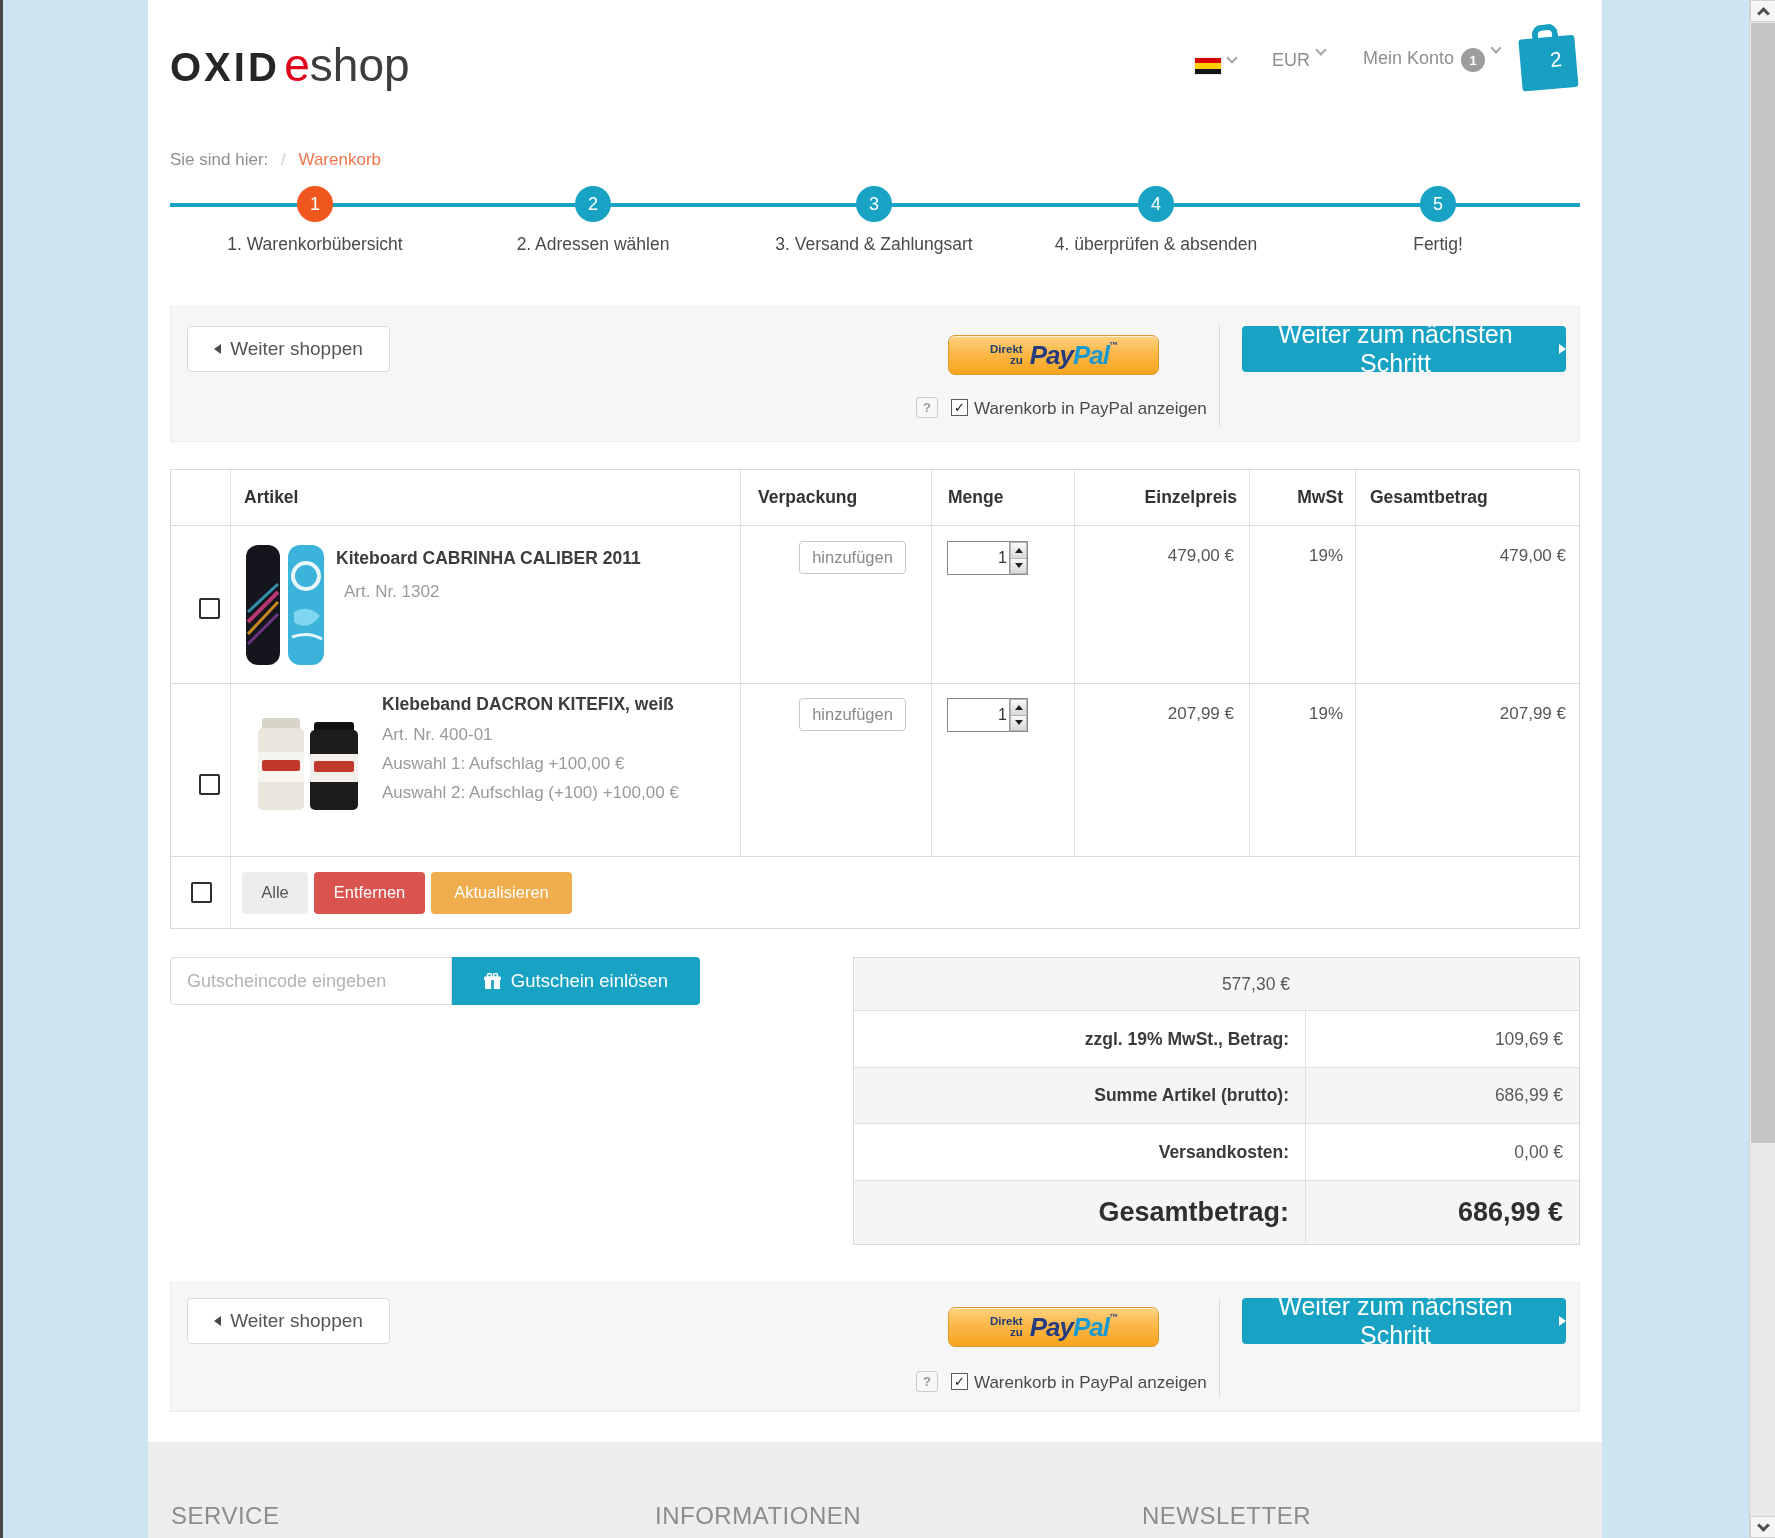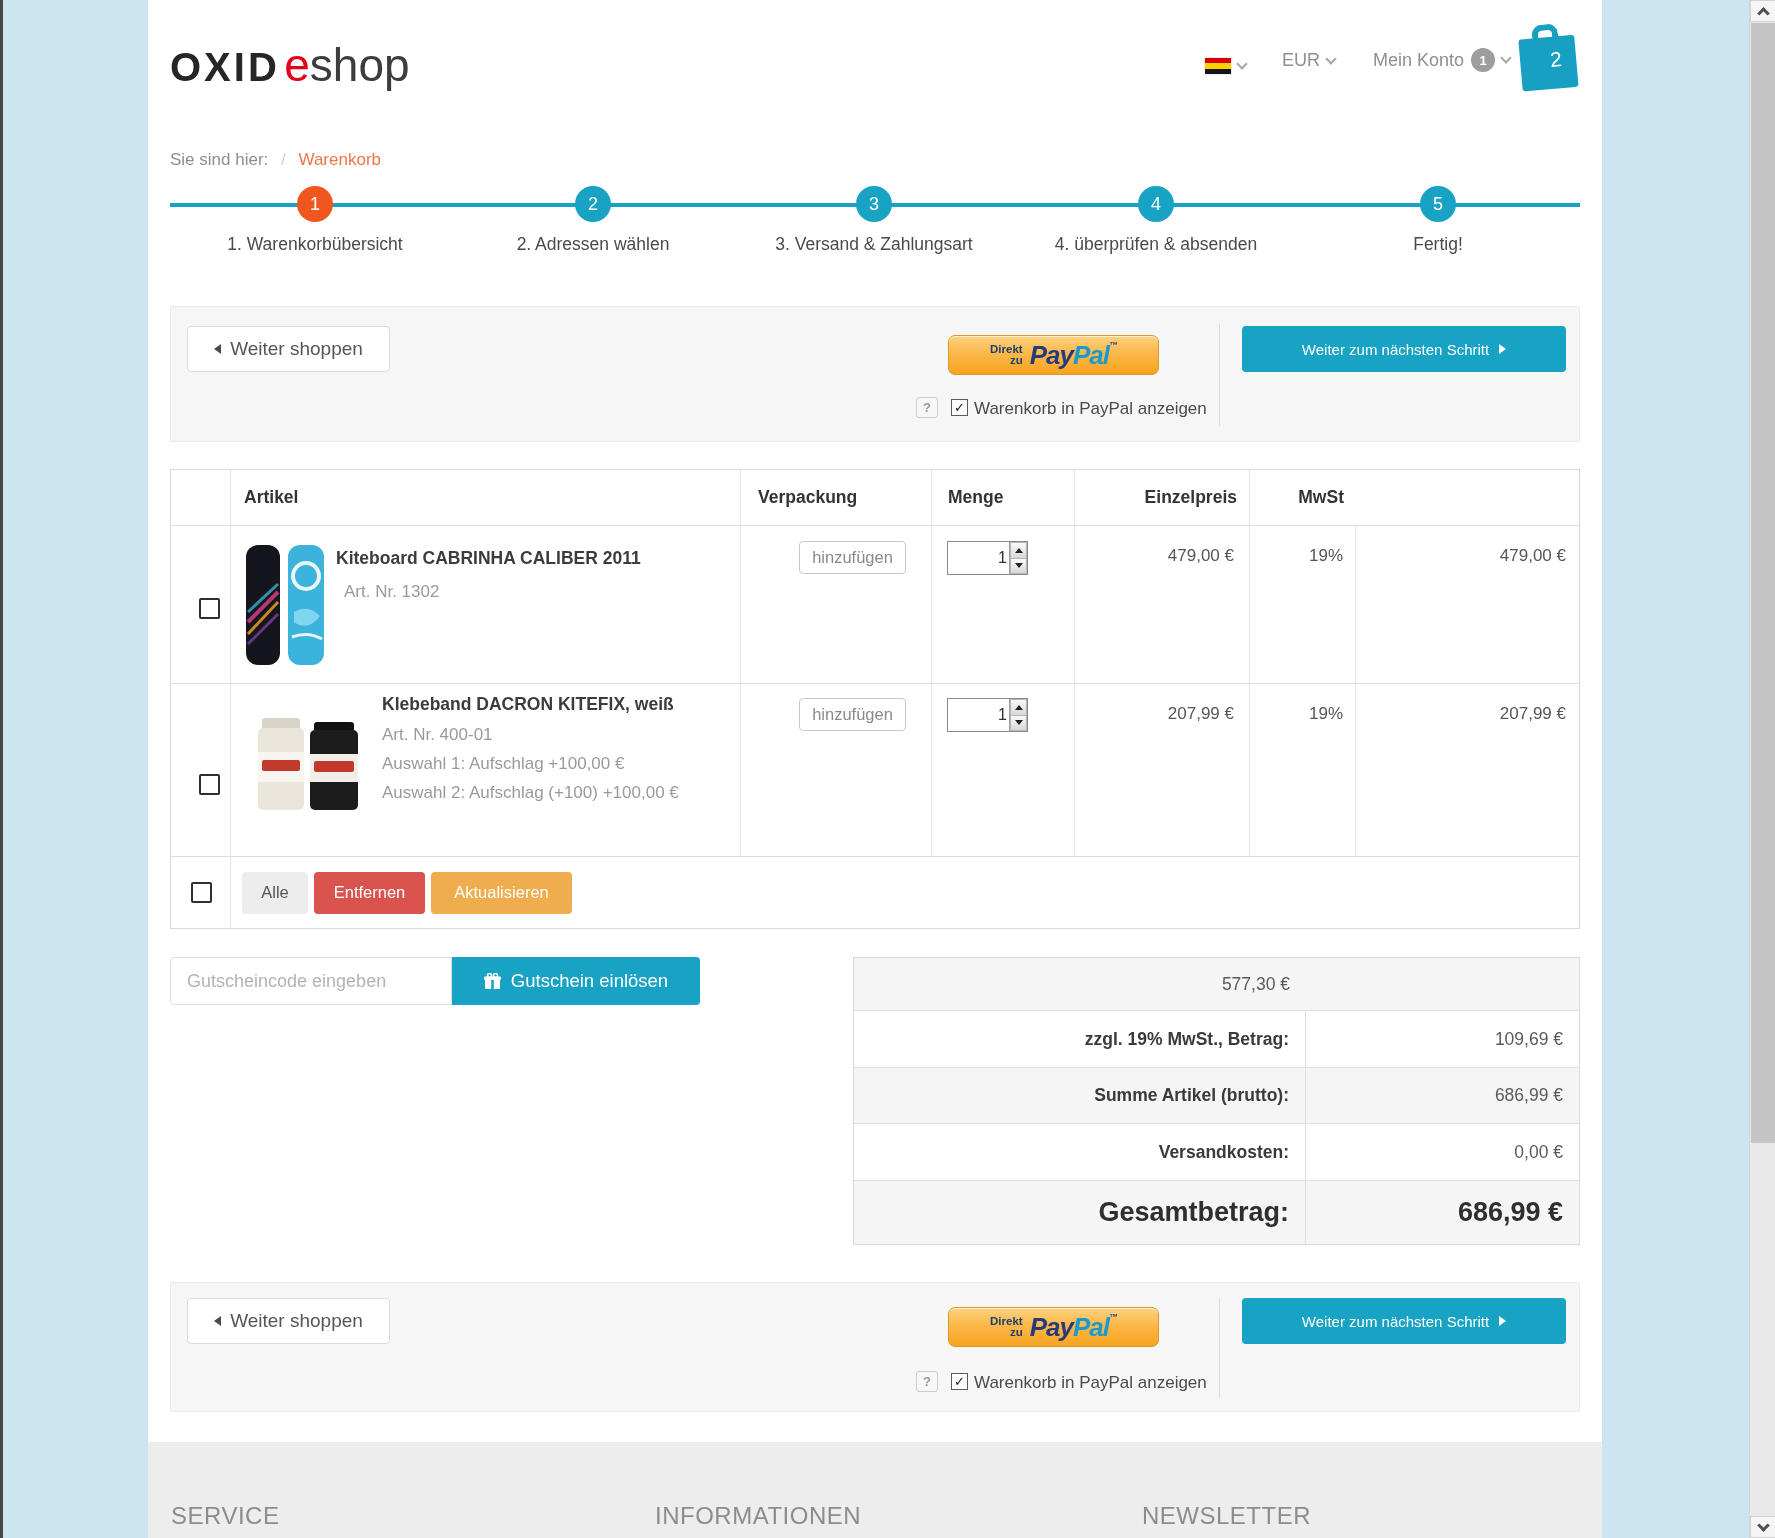--- a/index.html
+++ b/index.html
@@ -7,21 +7,21 @@
   body { font-family: "Liberation Sans", sans-serif; }
   #stage { position:relative; width:1775px; height:1538px; background:#cde5f0; overflow:hidden; margin:0; }
   #left-edge { position:absolute; left:0; top:0; width:3px; height:1538px; background:#474747; }
   #content { position:absolute; left:148px; top:0; width:1454px; height:1442px; background:#ffffff; }
 
   
   .logo { position:absolute; left:22px; top:38px; white-space:nowrap; cursor:pointer; }
   .logo .oxid { font-size:40px; font-weight:900; letter-spacing:3px; color:#262626; }
   .logo .e-red { font-size:46px; font-weight:500; color:#e2001a; }
   .logo .shop { font-size:46px; font-weight:500; color:#3d3d3d; }
-  .hdr-item { position:absolute; color:#8f8f8f; font-size:18px; display:flex; align-items:center; gap:7px; cursor:pointer;margin-left:10px; }
+  .hdr-item { position:absolute; color:#8f8f8f; font-size:18px; display:flex; gap:7px; cursor:pointer; }
   .chev { display:inline-block; width:8px; height:8px; border-left:2px solid #a8a8a8; border-bottom:2px solid #a8a8a8; transform:rotate(-45deg); margin-top:-4px; }
   .flag { display:inline-block; width:26px; height:16px; box-shadow:0 0 1px rgba(0,0,0,.4); }
   .flag .f1 { height:5.4px; background:#141414; }
   .flag .f2 { height:5.3px; background:#d60000; }
   .flag .f3 { height:5.3px; background:#ffce00; }
   .badge { display:inline-flex; width:24px; height:24px; border-radius:50%; background:#9d9d9d; color:#fff; font-size:13px; font-weight:bold; align-items:center; justify-content:center; }
   .bag { position:absolute; left:1370px; top:24px; width:64px; height:68px; transform:rotate(-5deg); cursor:pointer; }
   .bag .handle { position:absolute; left:16px; top:0; width:26px; height:20px; border:6px solid #18a0c2; border-bottom:none; border-radius:10px 10px 0 0; }
   .bag .body { position:absolute; left:2px; top:13px; width:56px; height:52px; background:#18a0c2; border-radius:3px; }
   .bag .cnt { position:absolute; left:32px; top:24px; color:#fff; font-size:21px; }
@@ -36,21 +36,21 @@
   .step .dot { width:36px; height:36px; margin:0 auto; border-radius:50%; background:#18a3c4; color:#fff; font-size:18px; display:flex; align-items:center; justify-content:center; }
   .step.active .dot { background:#f0571f; }
   .step .lbl { margin-top:12px; font-size:17.5px; color:#4a4a4a; white-space:nowrap; }
 
   
   .bar { position:absolute; left:22px; width:1410px; background:#f6f6f6; border:1px solid #ececec; }
   .btn-white { position:absolute; width:203px; height:46px; background:#fff; border:1px solid #dcdcdc; border-radius:4px; color:#555; font-size:19px; display:flex; align-items:center; justify-content:center; gap:9px; cursor:pointer; }
   .tri-left { width:0; height:0; border-top:5px solid transparent; border-bottom:5px solid transparent; border-right:7px solid #4a4a4a; }
   .tri-right { width:0; height:0; border-top:5px solid transparent; border-bottom:5px solid transparent; border-left:7px solid #ffffff; }
   .btn-teal { background:#18a3c4; color:#fff; border-radius:4px; display:flex; align-items:center; justify-content:center; gap:10px; cursor:pointer; border:none; }
-  .btn-next { position:absolute; width:324px; height:46px; font-size:15px; }
+  .btn-next { position:absolute; width:324px; height:46px; font-size:25px; }
   .paypal-btn { position:absolute; width:211px; height:40px; border:1px solid #d89a28; border-radius:7px;
     background:linear-gradient(180deg,#fdd27f 0%,#fbb84a 45%,#f8a41e 100%); box-shadow:inset 0 1px 0 rgba(255,255,255,.7);
     display:flex; align-items:center; justify-content:center; gap:7px; cursor:pointer; }
   .pp-direkt { font-size:11.5px; font-weight:bold; color:#1e3c72; text-align:right; line-height:11px; }
   .pp-logo { font-size:26px; font-weight:bold; font-style:italic; letter-spacing:-1px; }
   .pp-pay { color:#253b80; } .pp-pal { color:#1799d2; }
   .pp-tm { font-size:9px; color:#253b80; vertical-align:top; font-style:normal; }
   .helpq { position:absolute; width:22px; height:21px; border-radius:3px; background:#f7f7f7; border:1px solid #cccccc; color:#999; font-size:13px; font-weight:bold; display:flex; align-items:center; justify-content:center; cursor:pointer; }
   .cbx-small { position:absolute; width:17px; height:17px; background:#fff; border:1px solid #5a5a5a; display:flex; align-items:center; justify-content:center; font-size:13px; color:#111; cursor:pointer; }
   .cb-label { position:absolute; font-size:17px; color:#4a4a4a; white-space:nowrap; }
@@ -192,20 +192,21 @@
 
     <div class="ptable">
 
       <div class="prow hrow">
         <div class="pcell"></div>
         <div class="pcell" style="padding-left:13px;">Artikel</div>
         <div class="pcell" style="padding-left:17px;">Verpackung</div>
         <div class="pcell" style="padding-left:16px;">Menge</div>
         <div class="pcell right-al" style="padding-right:12px;">Einzelpreis</div>
         <div class="pcell right-al" style="padding-right:12px;">MwSt</div>
+        <div class="pcell" style="padding-left:14px;">Gesamtbetrag</div>
       </div>
 
       <div class="prow" style="height:158px;">
         <div class="pcell">
           <div class="cbx-big" style="position:absolute; left:28px; top:72px;"></div>
         </div>
         <div class="pcell">
 
           <svg width="82" height="126" viewBox="0 0 82 126" style="position:absolute; left:13px; top:16px;">
             <rect x="2" y="3" width="34" height="120" rx="12" fill="#15151d"></rect>

